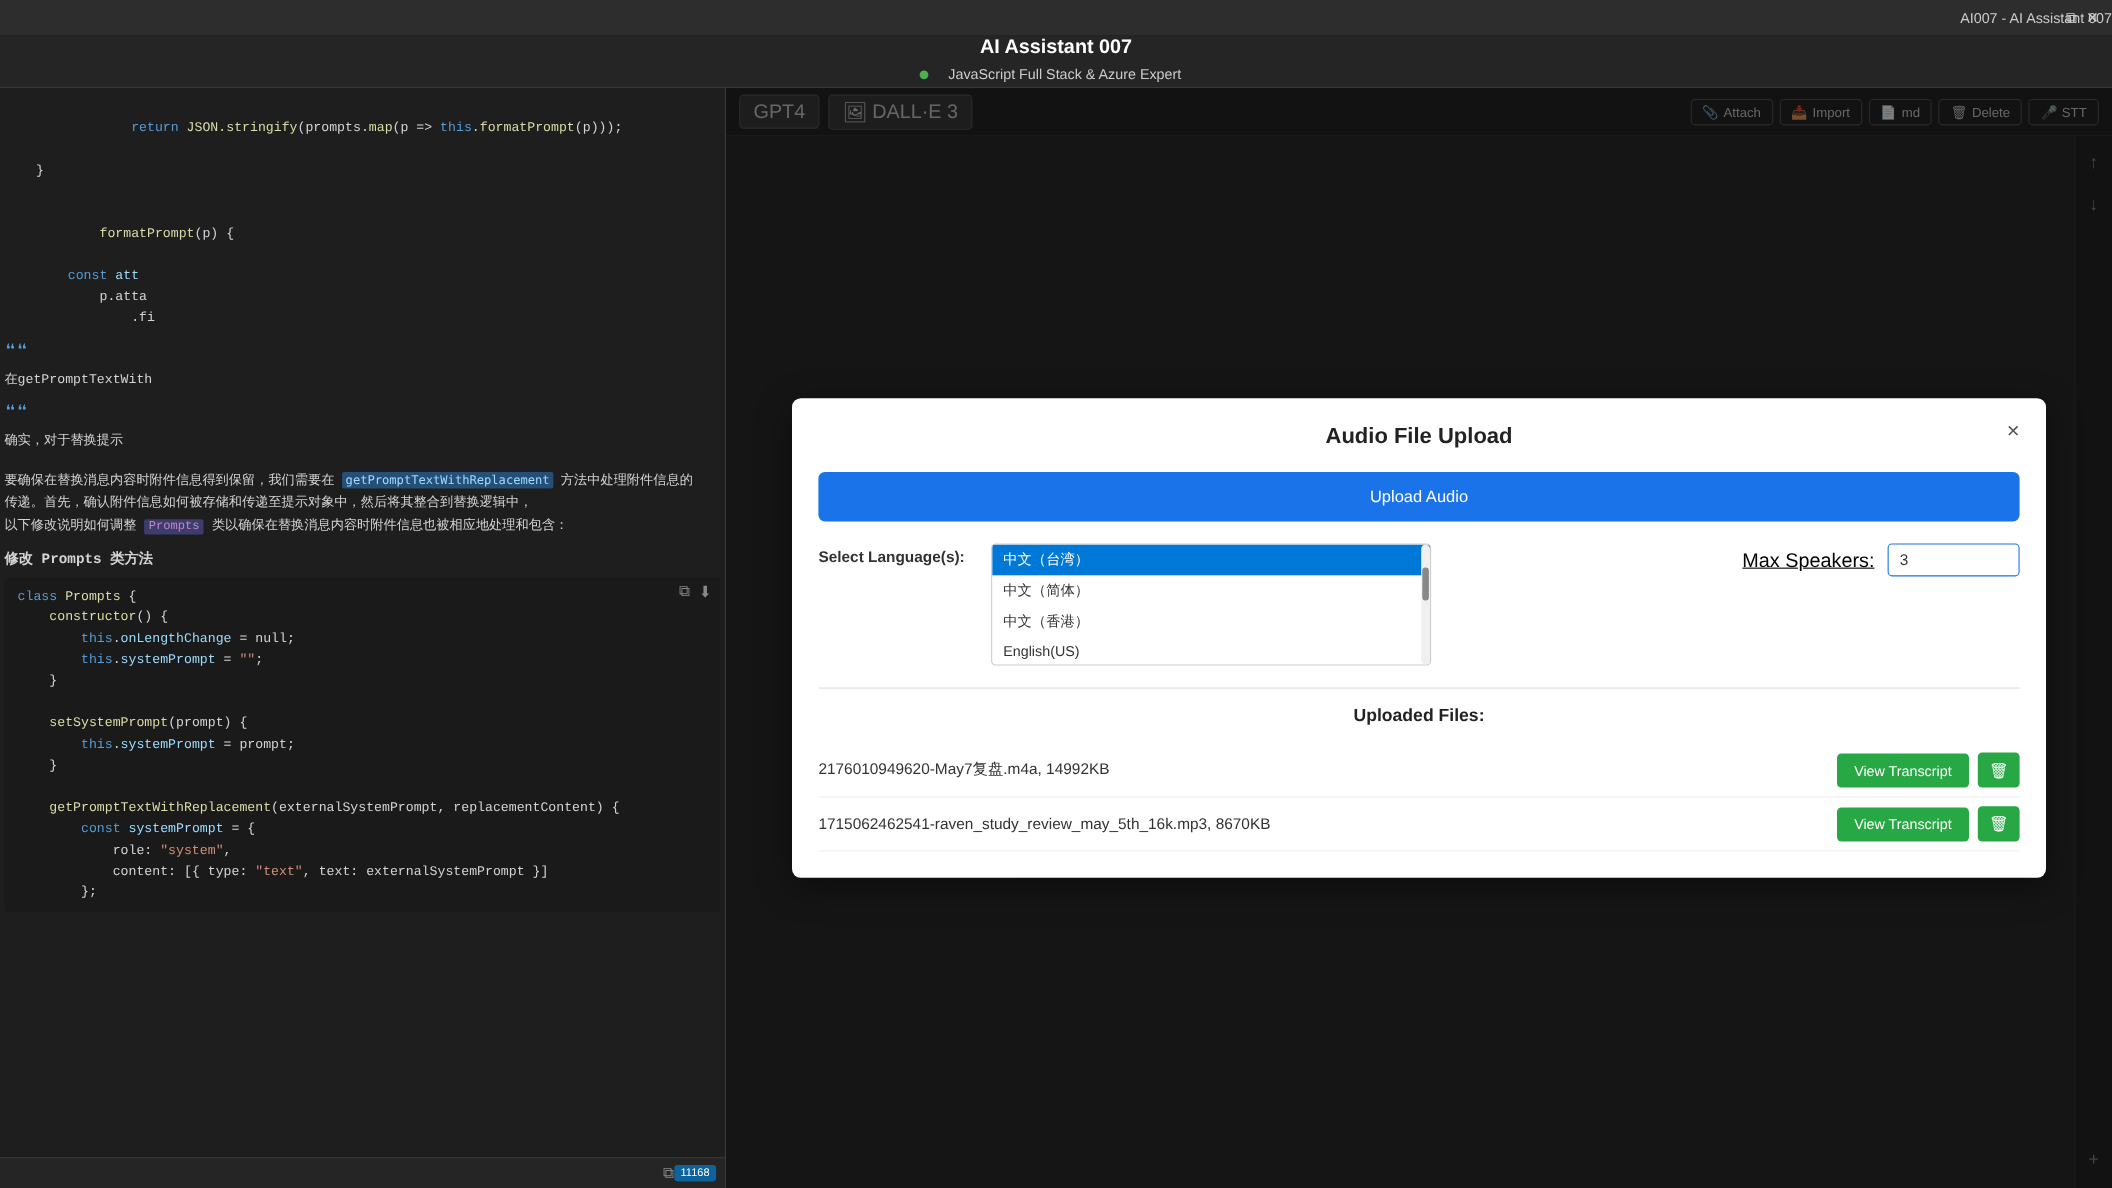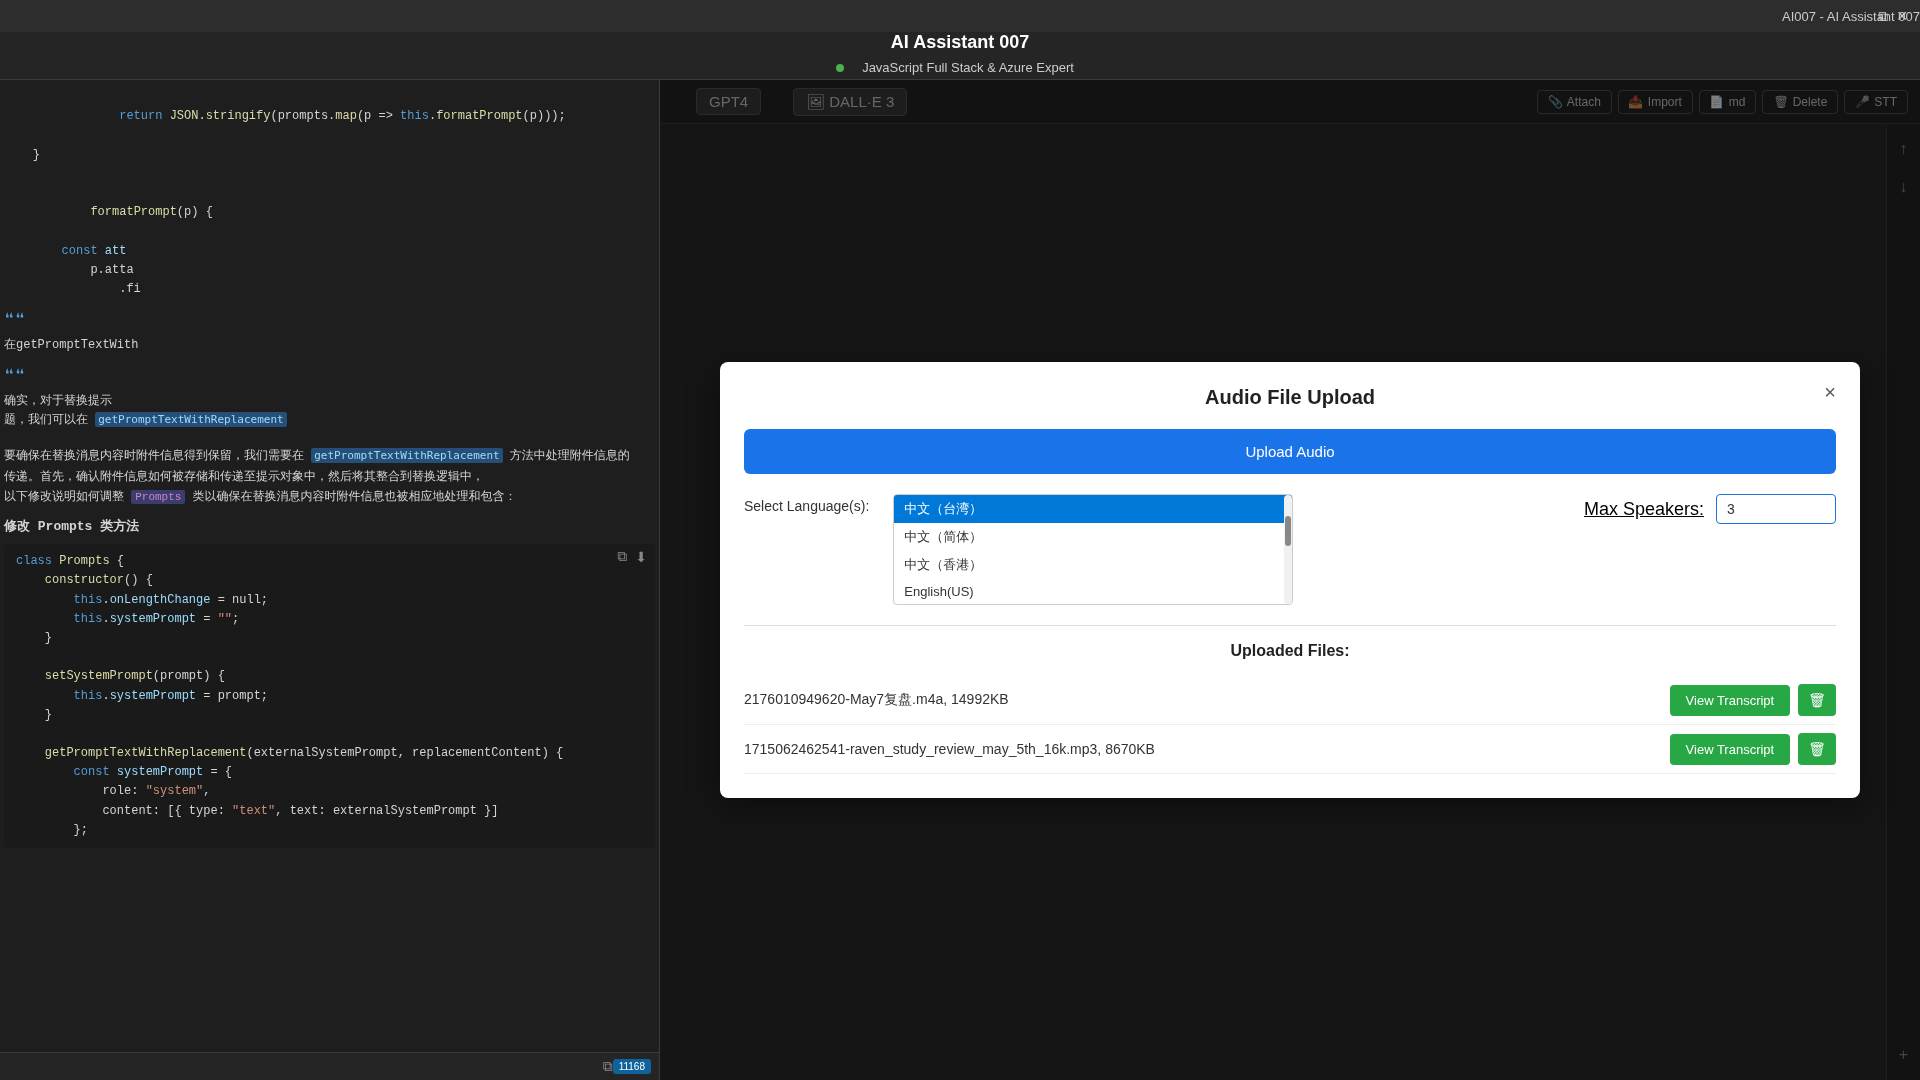--- a/index.html
+++ b/index.html
@@ -168,26 +168,25 @@
       align-items: center;
       padding: 0 12px;
       gap: 8px;
     }
     .tab-btn {
       background: #3a3a3a;
       border: 1px solid #555;
       color: #ccc;
       padding: 4px 12px;
       border-radius: 4px;
-      font-size: 15px;
+      font-size: 18px;
       cursor: pointer;
       display: flex;
       align-items: center;
       gap: 4px;
-      margin-left: 24px;
     }
     .spacer { flex: 1; }
     .toolbar-right {
       display: flex;
       gap: 6px;
     }
     .tool-btn {
       background: transparent;
       border: 1px solid #555;
       color: #ccc;
@@ -275,21 +274,21 @@
       display: flex;
       align-items: flex-start;
       gap: 24px;
       margin-bottom: 20px;
     }
     .language-label {
       font-size: 14px;
       color: #333;
       white-space: nowrap;
       padding-top: 4px;
-      font-weight: 400;
+      font-weight: 700;
     }
     .language-select-wrapper {
       position: relative;
     }
     .language-select {
       border: 1px solid #ccc;
       border-radius: 4px;
       background: #fff;
       min-width: 400px;
       overflow: hidden;
@@ -447,21 +446,20 @@
 
       <div style="margin-top:8px;">
         <span class="quote-mark">❝❝</span>
       </div>
       <div class="code-line chinese-text">在getPromptTextWith</div>
 
       <div style="margin-top:8px;">
         <span class="quote-mark">❝❝</span>
       </div>
       <div class="code-line chinese-text">确实，对于替换提示</div>
-      <div class="code-line chinese-text">题，我们可以在 <span class="inline-highlight">getPromptTextWithReplacement</span></div>
 
       <div style="margin-top: 10px; padding: 6px 0; font-size:12px; line-height:1.7; color:#d4d4d4;">
         要确保在替换消息内容时附件信息得到保留，我们需要在 <span class="inline-highlight">getPromptTextWithReplacement</span> 方法中处理附件信息的<br>
         传递。首先，确认附件信息如何被存储和传递至提示对象中，然后将其整合到替换逻辑中，<br>
         以下修改说明如何调整 <span class="prompts-highlight">Prompts</span> 类以确保在替换消息内容时附件信息也被相应地处理和包含：
       </div>
 
       <div class="chinese-heading">修改 Prompts 类方法</div>
 
       <div style="margin-top:6px;">

